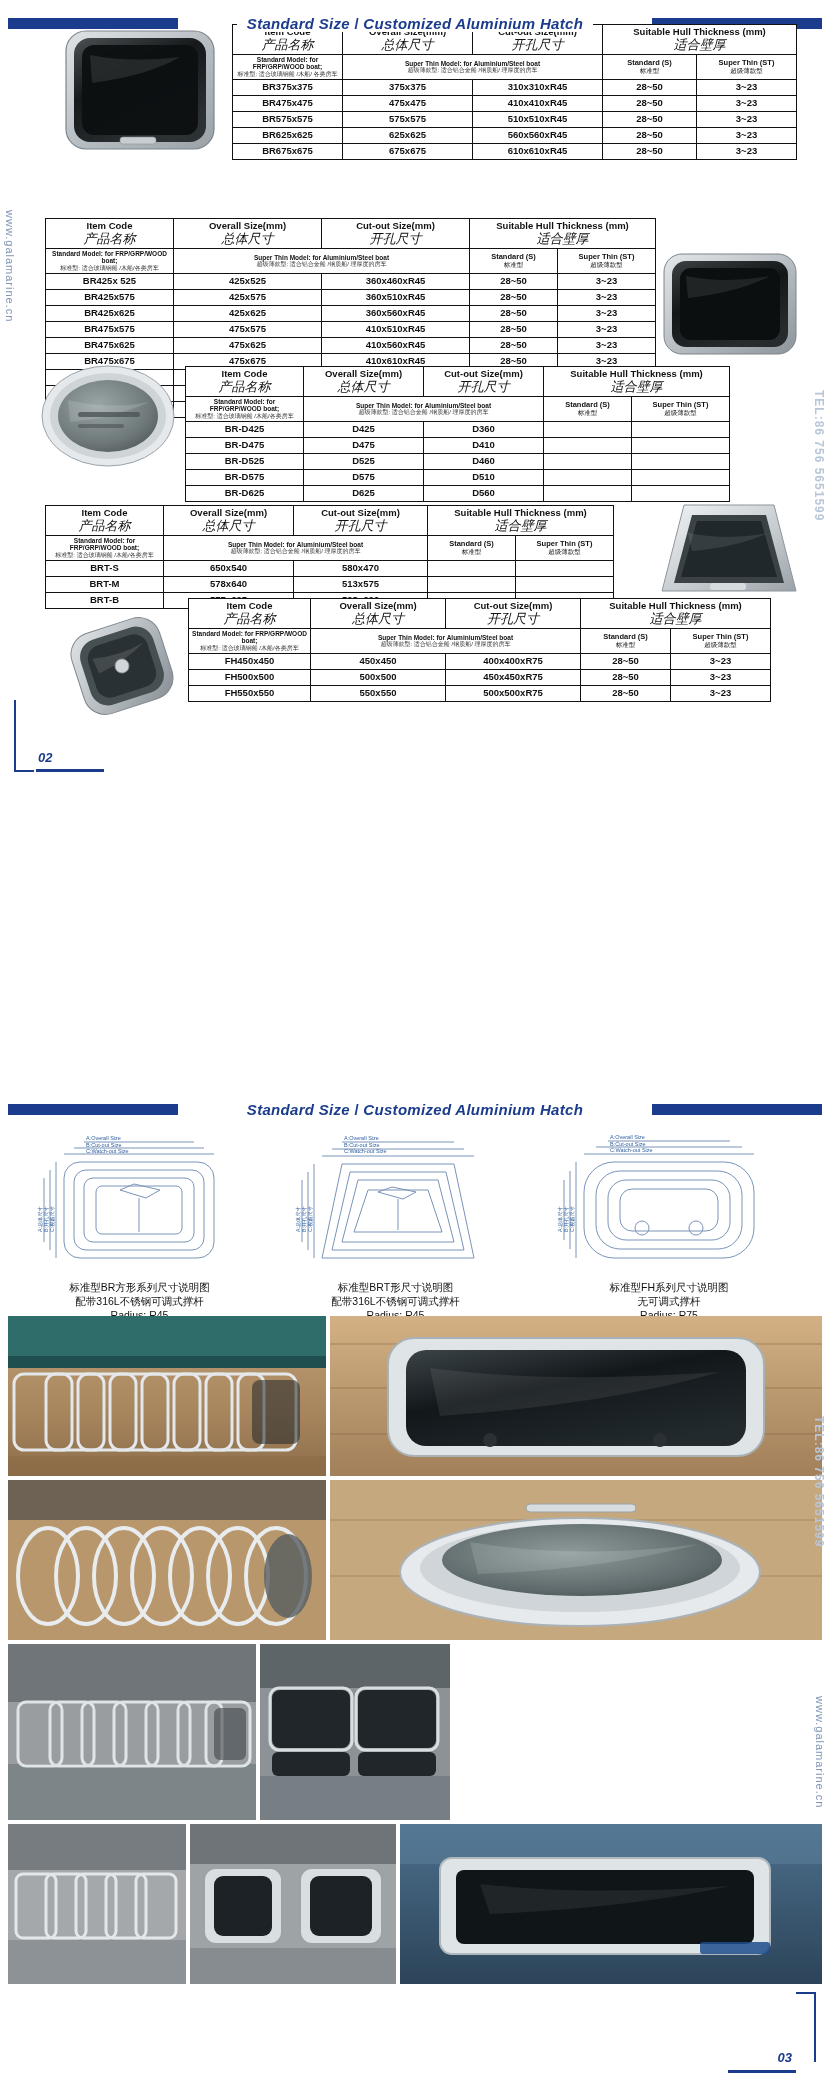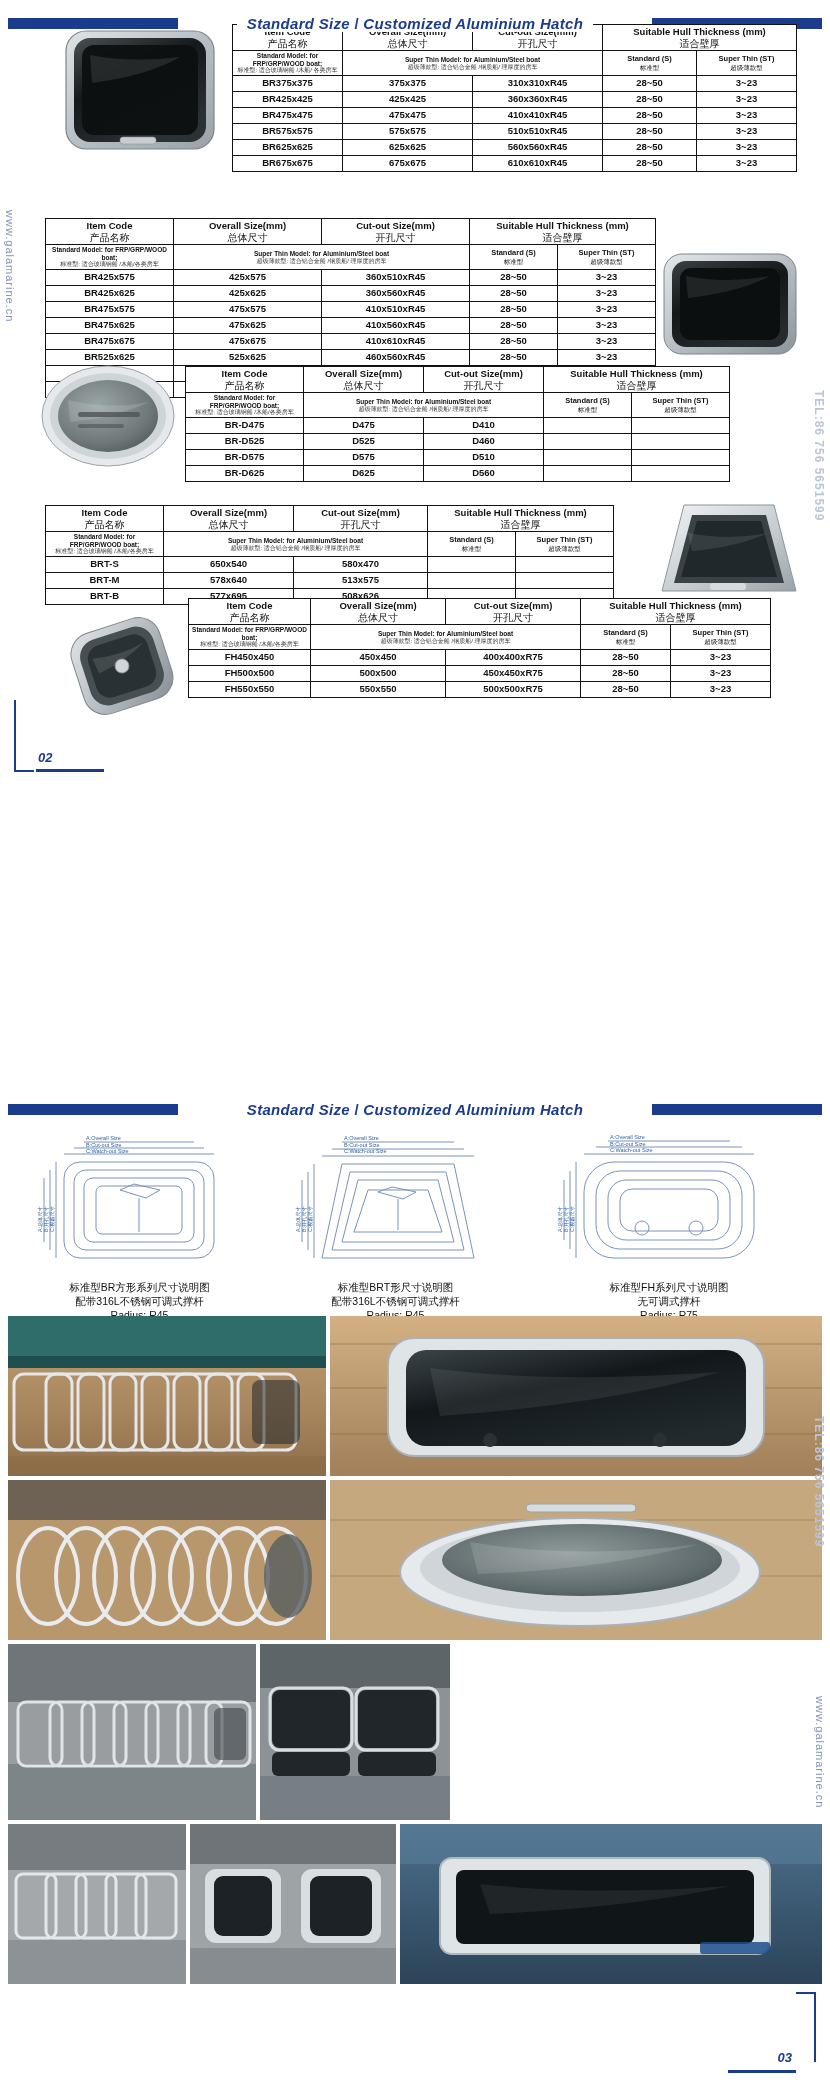--- a/index.html
+++ b/index.html
@@ -62,21 +62,22 @@
     line-height: 1.15;
   }
   table.spec .h1 {
     font-weight: bold;
     font-size: 9.5px;
     padding: 2px 2px 1px 2px;
   }
   table.spec .h1 .cn {
     display: block;
     font-weight: normal;
-    font-size: 10px;
+    font-size: 13px;
+    font-style: italic;
   }
   table.spec .h2 {
     font-size: 6.5px;
     font-weight: bold;
     padding: 1px 2px;
   }
   table.spec .h2 .cn {
     display: block;
     font-weight: normal;
     font-size: 6px;
@@ -245,27 +246,20 @@
         </td>
       </tr>
       <tr>
         <td class="data">BR375x375</td>
         <td class="data">375x375</td>
         <td class="data">310x310xR45</td>
         <td class="data">28~50</td>
         <td class="data">3~23</td>
       </tr>
       <tr>
-        <td class="data">BR425x425</td>
-        <td class="data">425x425</td>
-        <td class="data">360x360xR45</td>
-        <td class="data">28~50</td>
-        <td class="data">3~23</td>
-      </tr>
-      <tr>
         <td class="data">BR475x475</td>
         <td class="data">475x475</td>
         <td class="data">410x410xR45</td>
         <td class="data">28~50</td>
         <td class="data">3~23</td>
       </tr>
       <tr>
         <td class="data">BR575x575</td>
         <td class="data">575x575</td>
         <td class="data">510x510xR45</td>
@@ -328,20 +322,27 @@
           <span class="cn">超级薄款型: 适合铝合金船 /钢质船/ 理厚度的房车</span>
         </td>
         <td class="h2b">
           <span>Standard (S)</span>
           <span class="cn">标准型</span>
         </td>
         <td class="h2b">
           <span>Super Thin (ST)</span>
           <span class="cn">超级薄款型</span>
         </td>
+      </tr>
+      <tr>
+        <td class="data">BR425x 525</td>
+        <td class="data">425x525</td>
+        <td class="data">360x460xR45</td>
+        <td class="data">28~50</td>
+        <td class="data">3~23</td>
       </tr>
       <tr>
         <td class="data">BR425x575</td>
         <td class="data">425x575</td>
         <td class="data">360x510xR45</td>
         <td class="data">28~50</td>
         <td class="data">3~23</td>
       </tr>
       <tr>
         <td class="data">BR425x625</td>
@@ -473,20 +474,27 @@
           <span class="cn">超级薄款型: 适合铝合金船 /钢质船/ 理厚度的房车</span>
         </td>
         <td class="h2b">
           <span>Standard (S)</span>
           <span class="cn">标准型</span>
         </td>
         <td class="h2b">
           <span>Super Thin (ST)</span>
           <span class="cn">超级薄款型</span>
         </td>
+      </tr>
+      <tr>
+        <td class="data">BR-D425</td>
+        <td class="data">D425</td>
+        <td class="data">D360</td>
+        <td class="data"></td>
+        <td class="data"></td>
       </tr>
       <tr>
         <td class="data">BR-D475</td>
         <td class="data">D475</td>
         <td class="data">D410</td>
         <td class="data"></td>
         <td class="data"></td>
       </tr>
       <tr>
         <td class="data">BR-D525</td>

